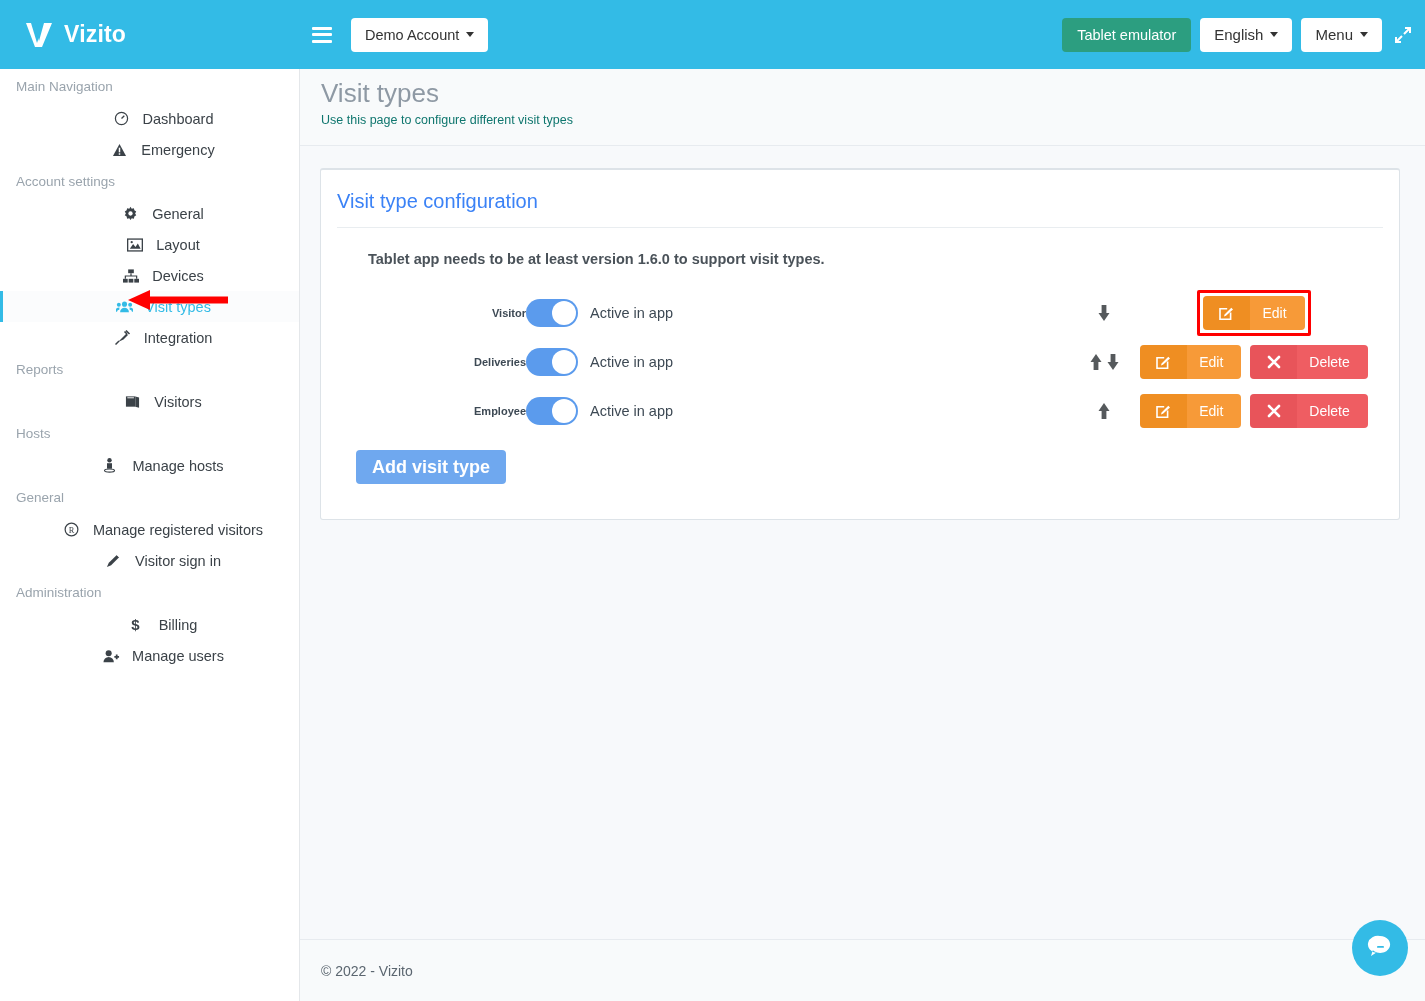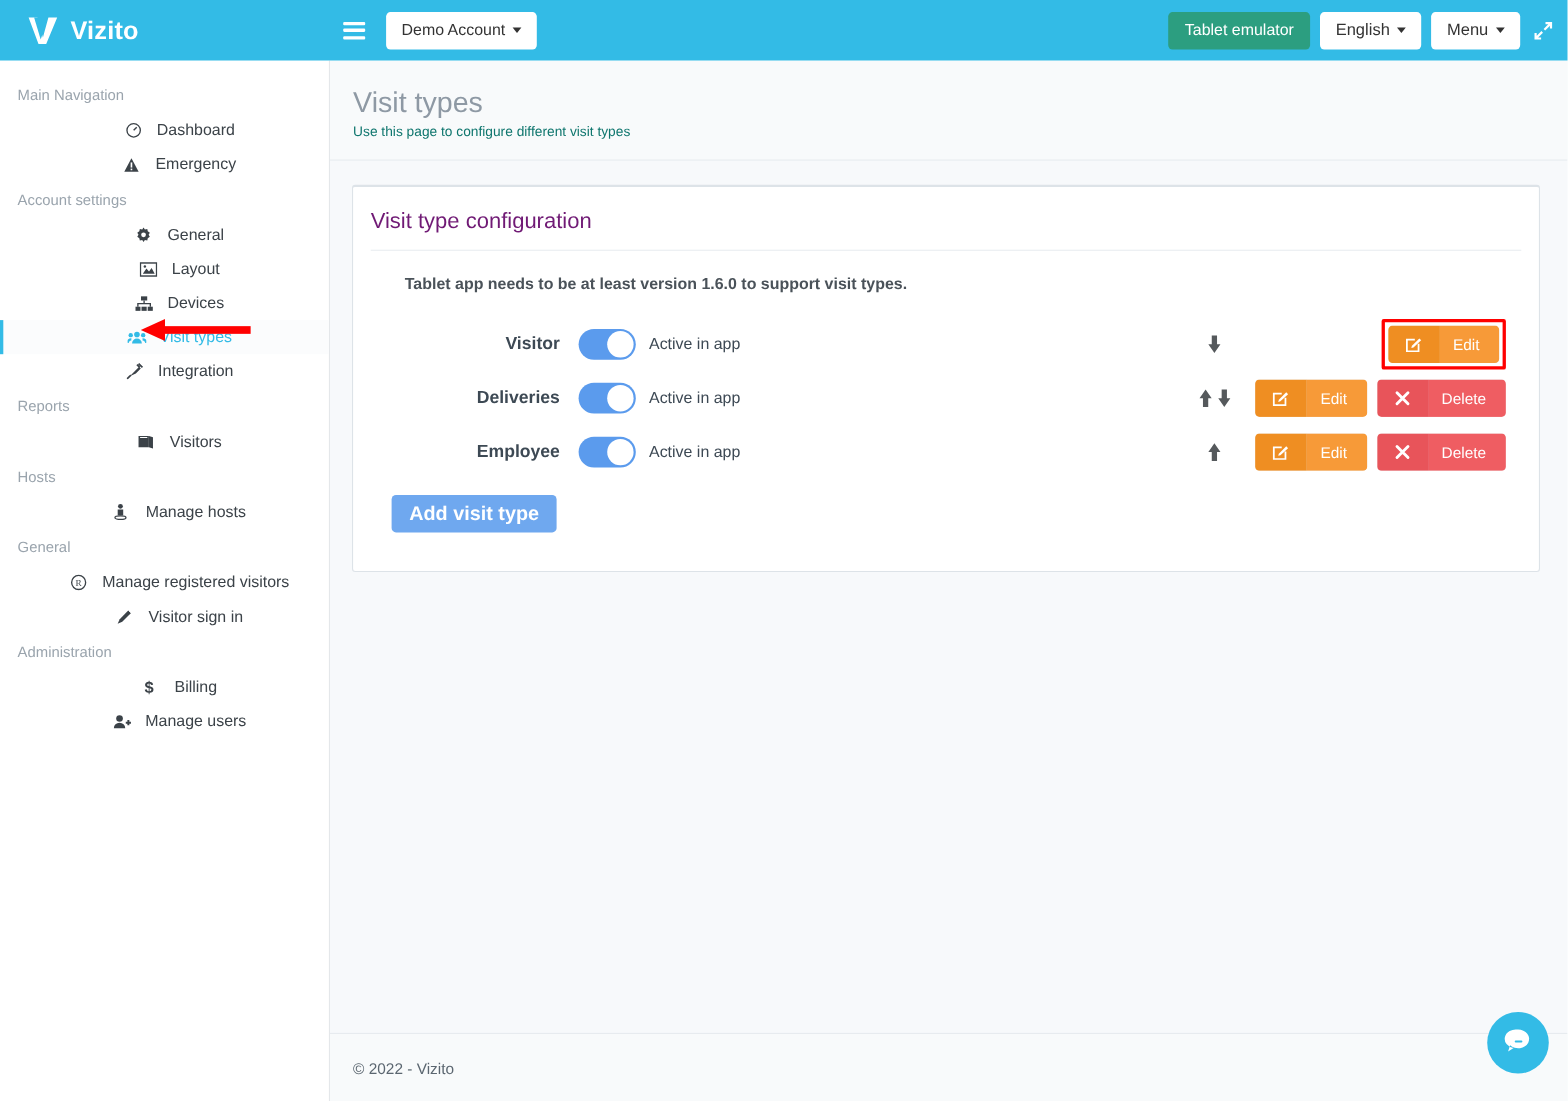--- a/index.html
+++ b/index.html
@@ -6,21 +6,21 @@
   html, body {
     width: 1425px; height: 1001px;
     font-family: "Liberation Sans", sans-serif;
     background: #ffffff;
     overflow: hidden;
   }
 
   
   .topbar {
     position: absolute; top: 0; left: 0;
-    width: 1425px; height: 55px;
+    width: 1425px; height: 69px;
     background: #33bbe6;
     display: flex; align-items: center;
     z-index: 30;
     justify-content: space-between;
   }
   .brand {
     width: 300px; height: 55px;
     display: flex; align-items: center;
     padding-left: 24px; gap: 10px;
   }
@@ -122,40 +122,39 @@
 
   .panel {
     margin: 22px 25px 0 20px;
     background: #ffffff;
     border: 1px solid #dde3e8;
     border-top: 2px solid #dde3e8;
     border-radius: 3px;
     min-height: 350px;
   }
   .panel-title {
-    font-size: 20px; color: #701a75; font-weight: normal;
+    font-size: 20px; color: #3b82f6; font-weight: normal;
     padding: 20px 0 14px 16px;
     border-bottom: 1px solid #e9edf0;
     margin: 0 16px 0 16px;
     padding-left: 0;
   }
   .panel-body { padding: 23px 30px 35px 30px; }
   .notice {
     font-size: 14.5px; color: #4a5259; font-weight: bold;
     margin-bottom: 21px; padding-left: 17px;
   }
 
   .vt-row {
     display: flex; align-items: center;
     height: 49px;
   }
   .vt-label {
     width: 175px; text-align: right;
-    font-size: 16px; font-weight: bold; color: #3d4954;
-    padding-right: 17px;
+    font-size: 11px; font-weight: bold; color: #3d4954;
   }
   .toggle {
     width: 52px; height: 28px; border-radius: 14px;
     background: #5b9bed; position: relative; cursor: pointer;
     flex: 0 0 auto;
   }
   .toggle .knob {
     position: absolute; top: 2px; right: 2px;
     width: 24px; height: 24px; border-radius: 50%;
     background: #fff;
@@ -163,21 +162,21 @@
   .vt-active-text {
     font-size: 14.5px; color: #3d4954; margin-left: 12px;
     white-space: nowrap;
   }
   .vt-arrows {
     margin-left: auto; width: 70px;
     display: flex; align-items: center; justify-content: center;
     gap: 3px; color: #55595c;
   }
   .arrow-btn { cursor: pointer; display: inline-flex; }
-  .vt-actions { display: flex; gap: 9px; width: 230px; justify-content: flex-end; }
+  .vt-actions { display: flex; gap: 9px; width: 230px; justify-content: center; }
 
   .split-btn {
     display: inline-flex; align-items: center;
     border-radius: 4px; overflow: hidden;
     cursor: pointer; border: none; font-family: inherit;
     height: 34px;
   }
   .split-btn .ic {
     width: 47px; height: 34px;
     display: flex; align-items: center; justify-content: center;

